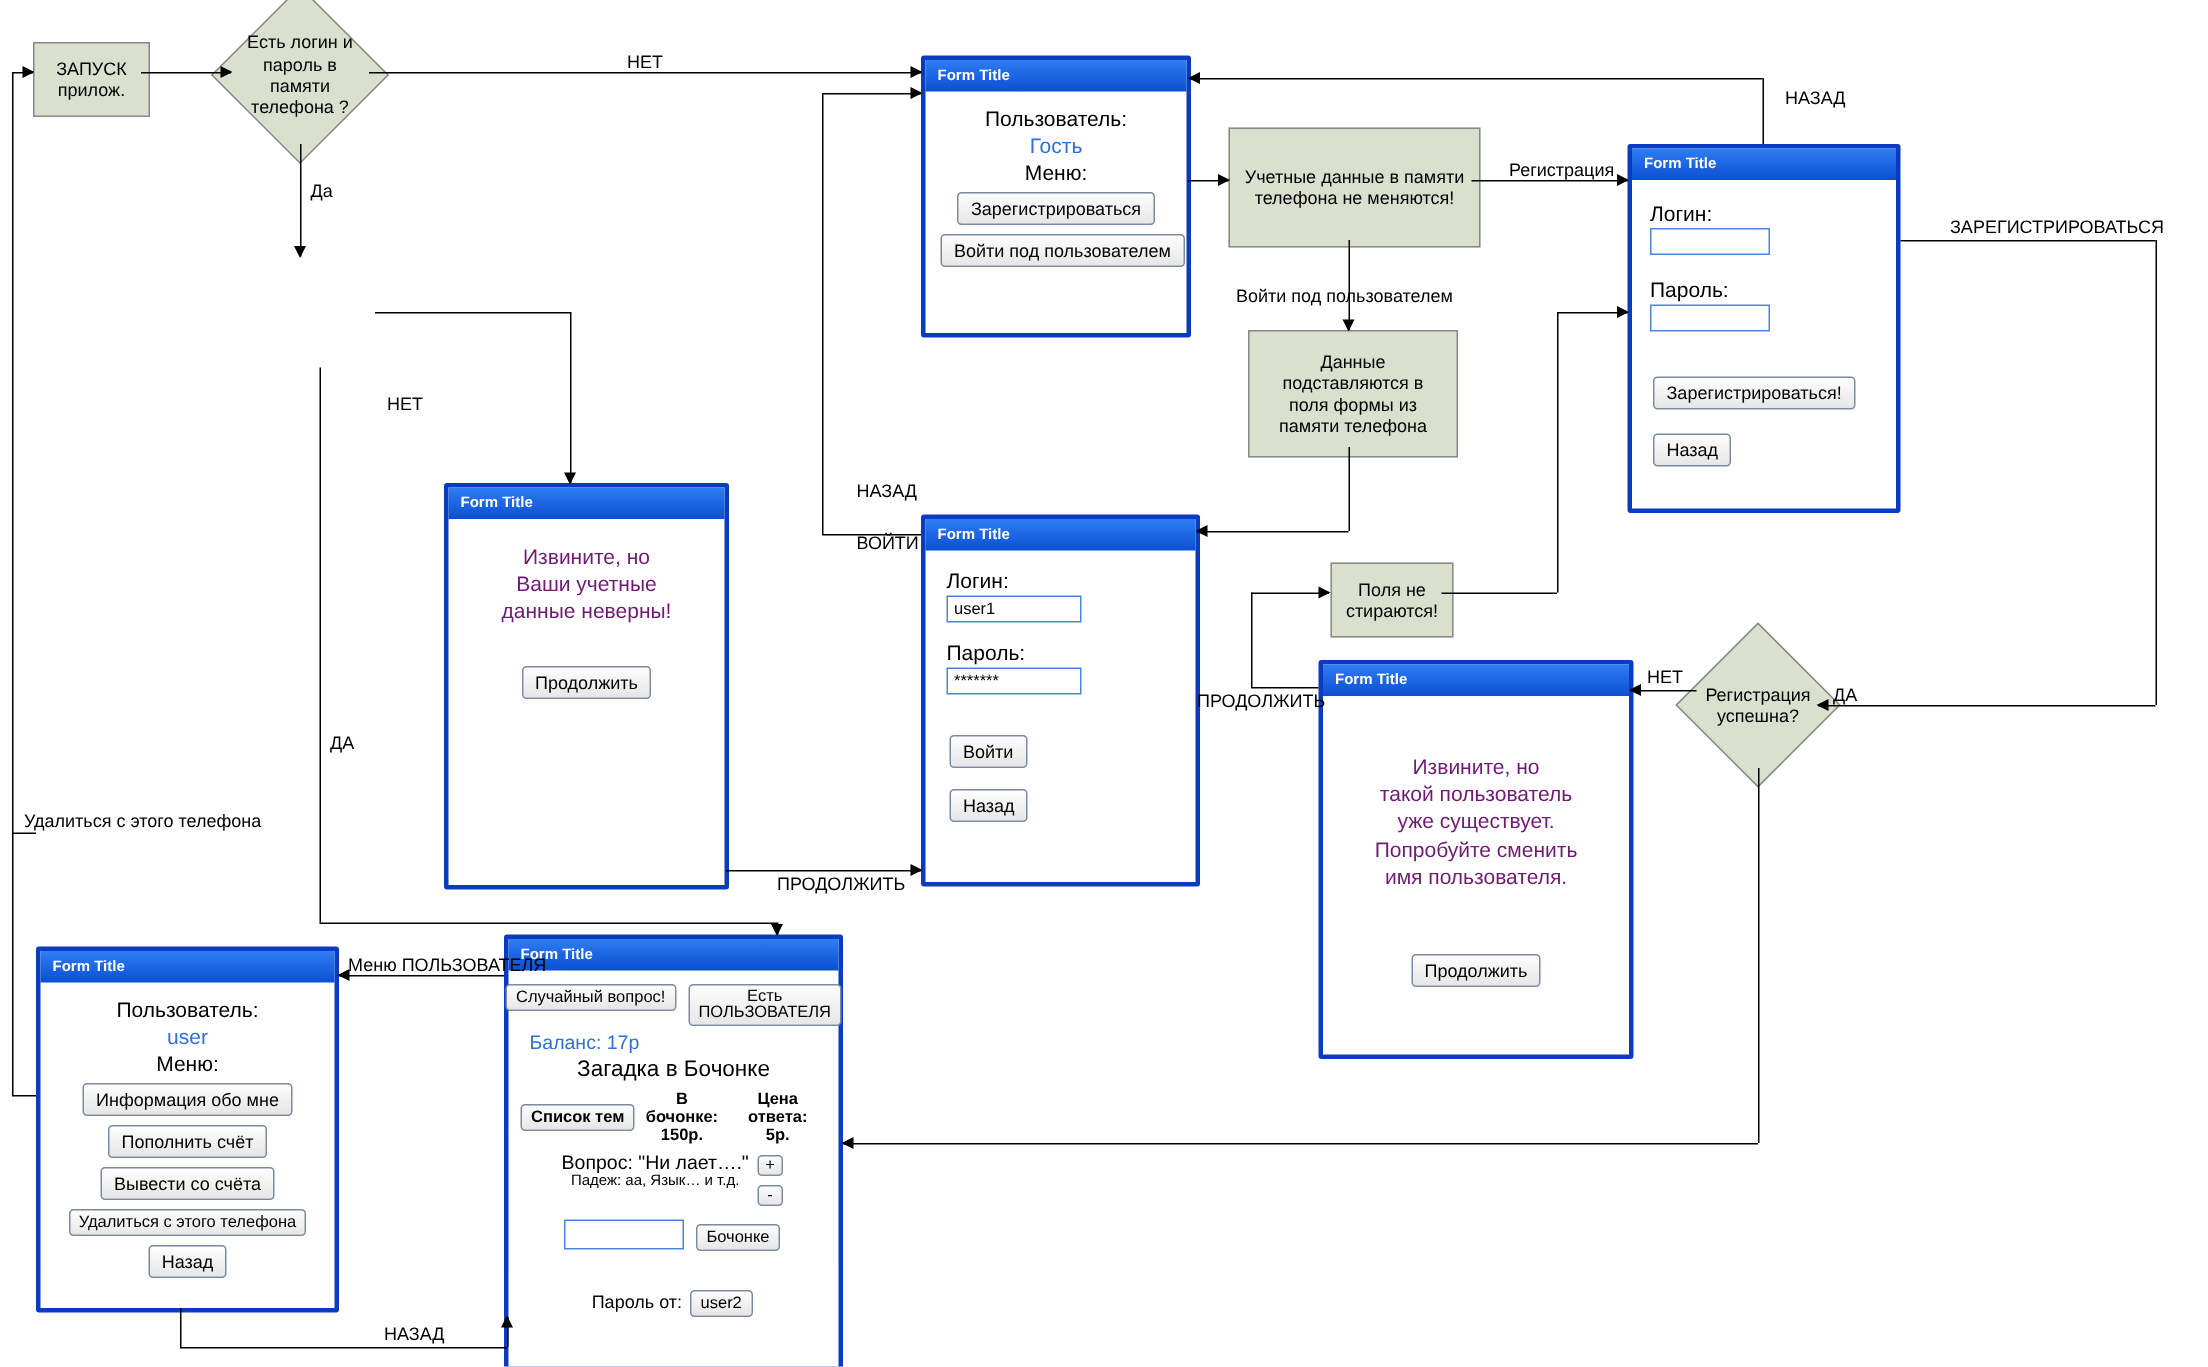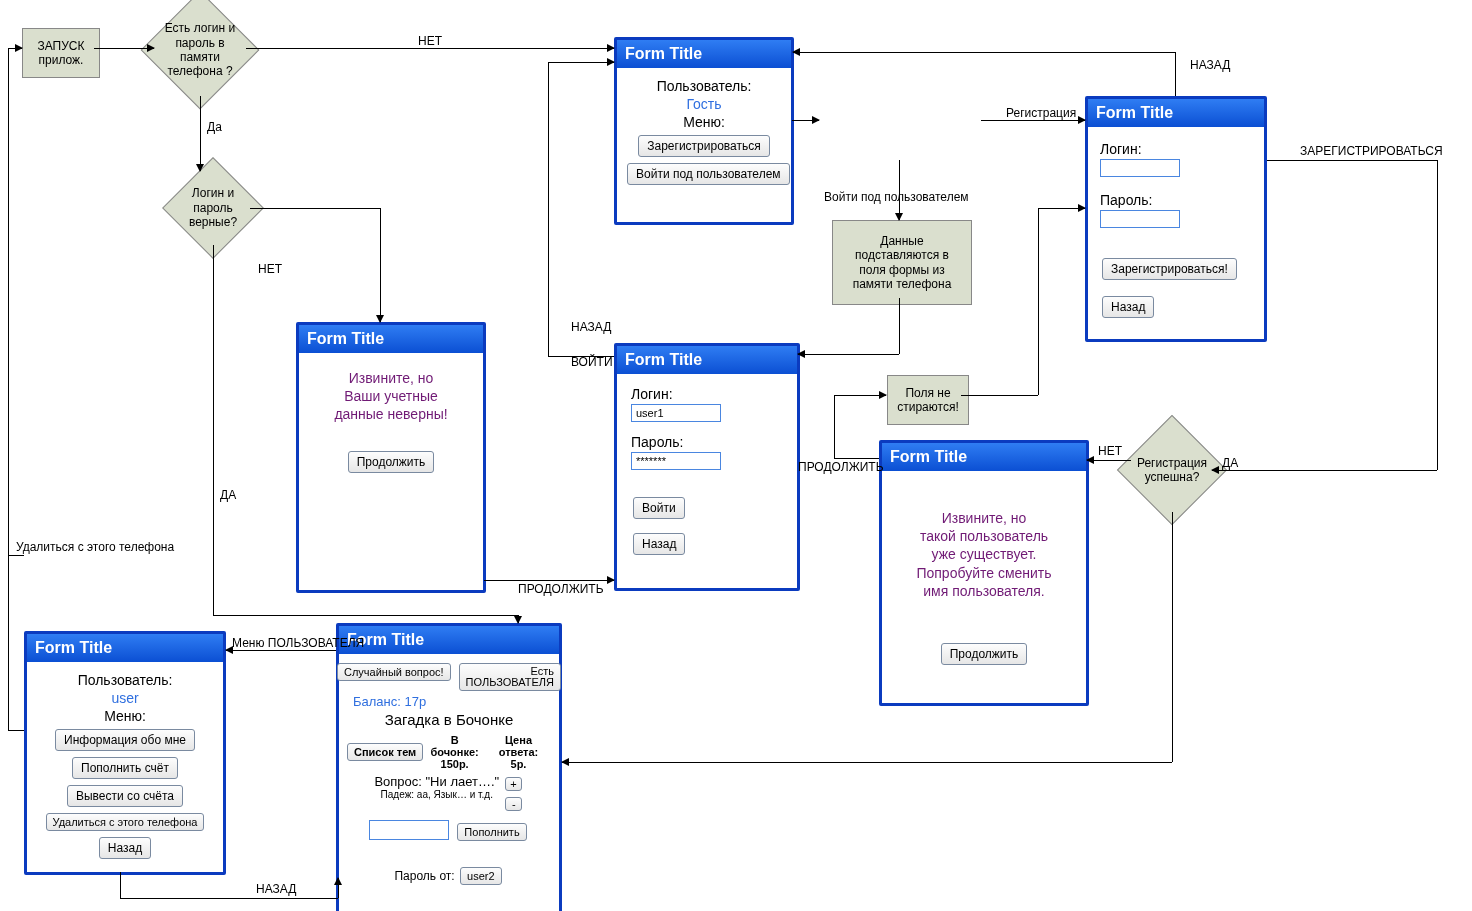--- a/index.html
+++ b/index.html
@@ -20,32 +20,32 @@
   .decision .dtext {
     position:absolute; inset:0; display:flex; align-items:center; justify-content:center;
     text-align:center; font-size:12px; line-height:1.2; padding:18px;
   }
 
   .form {
     position:absolute; background:#fff; border:3px solid #0b3bbf; border-radius:2px;
   }
   .form .titlebar {
     background:linear-gradient(#2f7df3,#0b4fd3); color:#fff; font-weight:bold;
-    padding:5px 8px; font-size:16px;
+    padding:5px 8px; font-size:10px;
   }
   .form .body { padding:8px; text-align:center; }
   .label { font-size:14px; margin:2px 0; }
   .blue    { color:#2f6fdf; }
   .red    { color:#701a75; font-size:14px; line-height:1.3; }
   .btn {
     display:inline-block; border:1px solid #7a8aa0; border-radius:3px;
     background:linear-gradient(#fdfdfd,#e6e6e6); padding:3px 8px; margin:3px 2px;
     font-size:12px; cursor:pointer; white-space:nowrap;
   }
-  .btn.small { font-size:11px; padding:2px 6px;text-align:right; }
+  .btn.small { font-size:11px; padding:2px 6px; }
   .input {
     border:1px solid #4a86e0; background:#fff; font-size:11px; padding:2px 4px;
     text-align:left; display:inline-block;
   }
 
   .edge-label { position:absolute; font-size:12px; color:#000; background:transparent; white-space:nowrap; }
   .hline { position:absolute; height:1px; background:#000; }
   .vline { position:absolute; width:1px; background:#000; }
   .arrow-right::after, .arrow-left::after, .arrow-up::after, .arrow-down::after {
     content:''; position:absolute; width:0; height:0; border-style:solid;
@@ -66,38 +66,36 @@
   </div>
 
   <div class="decision" style="left:140px; top:-10px; width:120px; height:120px;">
     <div class="diamond" style="inset:18px;"></div>
     <div class="dtext" style="white-space: pre-line;">Есть логин и
 пароль в
 памяти
 телефона ?</div>
   </div>
 
-  <div class="decision" style="left:163px; top:158px; width:100px; height:100px;">
-    <div class="diamond" style="inset:14px;"></div>
-    <div class="dtext" style="white-space: pre-line;">Логин и
-пароль
-верные?</div>
-  </div>
 
   <div class="form" style="left:614px; top:37px; width:174px; height:182px;">
     <div class="titlebar">Form Title</div>
     <div class="body">
       <div class="label">Пользователь:</div>
       <div class="label blue">Гость</div>
       <div class="label">Меню:</div>
       <span class="btn">Зарегистрироваться</span><br>
       <span class="btn">Войти под пользователем</span>
     </div>
   </div>
 
+  <div class="process" style="left:819px; top:85px; width:158px; height:70px;">
+    <span style="white-space: pre-line;">Учетные данные в памяти
+телефона не меняются!</span>
+  </div>
 
   <div class="process" style="left:832px; top:220px; width:130px; height:75px;">
     <span style="white-space: pre-line;">Данные
 подставляются в
 поля формы из
 памяти телефона</span>
   </div>
 
   <div class="form" style="left:1085px; top:96px; width:176px; height:240px;">
     <div class="titlebar">Form Title</div>
@@ -206,21 +204,21 @@
           <div style="font-size:13px;">Вопрос: "Ни лает…."</div>
           <div style="font-size:10px;">Падеж: аа, Язык… и т.д.</div>
         </div>
         <div style="display:flex; flex-direction:column;">
           <span class="btn small" style="padding:0 4px;">+</span>
           <span class="btn small" style="padding:0 5px;">-</span>
         </div>
       </div>
       <div style="display:flex; justify-content:center; gap:6px; margin-top:6px;">
         <span class="input" style="width:70px; height:14px;"></span>
-        <span class="btn small">Пополнить</span>
+        <span class="btn small">Бочонке</span>
       </div>
       <div style="margin-top:20px; font-size:12px;">
         <span>Пароль от:</span>
         <span class="btn small">user2</span>
       </div>
     </div>
   </div>
 
   <div class="hline arrow-right" style="left:94px; top:48px; width:60px;"></div>
 

